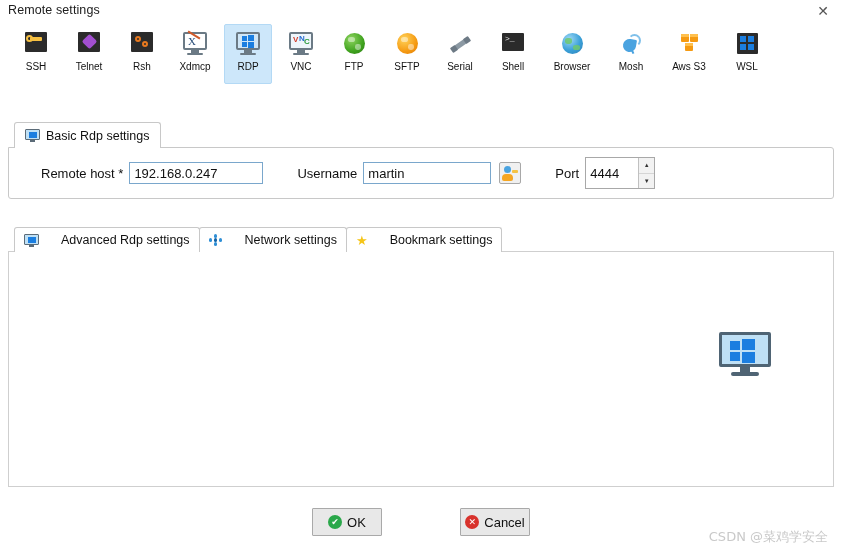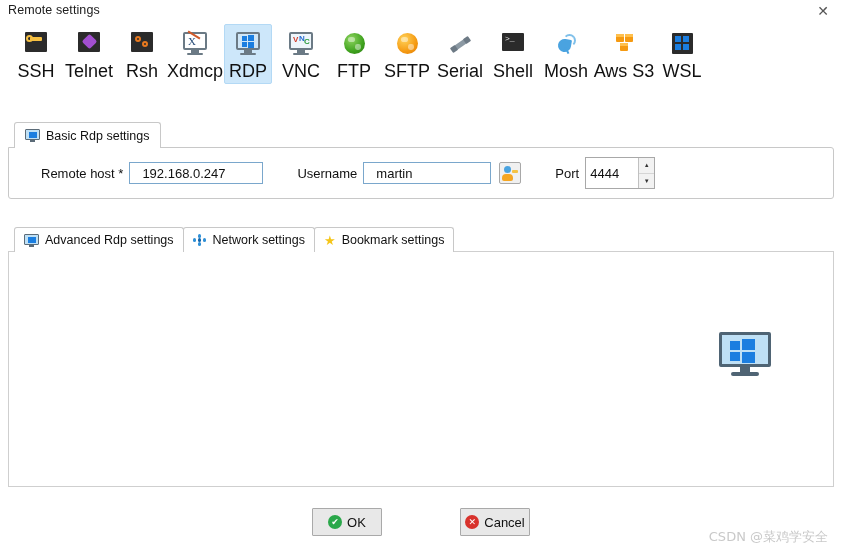--- a/index.html
+++ b/index.html
@@ -35,21 +35,21 @@
   }
   .tool{
     width:48px;height:60px;
     display:flex;flex-direction:column;align-items:center;justify-content:flex-start;
     padding-top:4px;box-sizing:border-box;
     cursor:pointer;border:1px solid transparent;border-radius:2px;
     margin-right:5px;
   }
   .tool.selected{background:#cde7fa;border:1px solid #b3d9f5;}
   .tool .glyph{width:28px;height:28px;position:relative;margin-bottom:4px;}
-  .tool .lbl{font-size:18px;color:#111;white-space:nowrap;}
+  .tool .lbl{font-size:10px;color:#111;white-space:nowrap;}
 
   
   .ic-dark{position:absolute;left:3px;top:3px;width:22px;height:20px;background:#2b2b2b;border-radius:1px;}
   .key-shape{position:absolute;left:8px;top:8px;width:12px;height:4px;background:#f6c042;border-radius:1px;}
   .key-shape:after{content:"";position:absolute;left:-4px;top:-2px;width:7px;height:7px;border:2px solid #f6c042;border-radius:50%;box-sizing:border-box;}
   .gem{position:absolute;left:9px;top:7px;width:11px;height:11px;background:#a24fd0;transform:rotate(45deg);border-radius:2px;}
   .gear{position:absolute;width:6px;height:6px;border:2px solid #e8791f;border-radius:50%;box-sizing:border-box;}
   .monitor{position:absolute;left:2px;top:3px;width:24px;height:18px;border:2px solid #6b7a85;border-radius:2px;box-sizing:border-box;background:#cfe6f7;}
   .monitor-stand{position:absolute;left:10px;top:21px;width:8px;height:3px;background:#6b7a85;}
   .monitor-base{position:absolute;left:6px;top:24px;width:16px;height:2px;background:#6b7a85;border-radius:1px;}
@@ -93,21 +93,21 @@
   .basic-panel{
     position:absolute;left:8px;top:147px;width:826px;height:52px;
     background:#ffffff;border:1px solid #c8c8c8;border-radius:0 3px 3px 3px;
     box-sizing:border-box;
   }
   .row{position:absolute;left:0;top:0;width:100%;height:100%;display:flex;align-items:center;}
   .fld-label{font-size:13px;color:#111;}
   .txt{
     border:1px solid #7aa7cc;background:#fff;
     font-family:"Liberation Sans", sans-serif;font-size:13px;color:#111;
-    padding:2px 12px;box-sizing:border-box;height:22px;outline:none;
+    padding:2px 4px;box-sizing:border-box;height:22px;outline:none;
   }
   .usr-btn{
     width:22px;height:22px;border:1px solid #a8a8a8;background:#f0f0f0;
     border-radius:2px;cursor:pointer;position:relative;box-sizing:border-box;
   }
   .usr-btn .head{position:absolute;left:4px;top:3px;width:7px;height:7px;border-radius:50%;background:#4aa3e0;}
   .usr-btn .body{position:absolute;left:2px;top:11px;width:11px;height:7px;border-radius:4px 4px 2px 2px;background:#f5a623;}
   .usr-btn .k{position:absolute;right:2px;top:7px;width:6px;height:3px;background:#f5c242;border-radius:1px;}
   .spin{
     display:flex;align-items:stretch;border:1px solid #a8a8a8;height:32px;box-sizing:border-box;background:#fff;
@@ -119,21 +119,21 @@
 
   
   .subtabs{
     position:absolute;left:14px;top:227px;display:flex;z-index:3;
   }
   .subtab{
     height:25px;background:#ffffff;border:1px solid #c8c8c8;border-bottom:none;
     display:flex;align-items:center;padding:0 9px;box-sizing:border-box;cursor:pointer;
     font-size:12.5px;color:#111;margin-right:-1px;border-radius:3px 3px 0 0;
   }
-  .subtab .txtl{margin-left:6px;}
+  .subtab .txtl{margin-left:22px;}
   .dots{position:relative;width:14px;height:12px;flex:0 0 auto;}
   .dots i{position:absolute;width:3.5px;height:3.5px;border-radius:50%;background:#2f8fd6;}
   .star{color:#f5c518;font-size:13px;line-height:1;font-family:"DejaVu Sans", sans-serif;}
 
   .content-panel{
     position:absolute;left:8px;top:251px;width:826px;height:236px;
     background:#ffffff;border:1px solid #cfcfcf;box-sizing:border-box;
   }
   .content-text{
     position:absolute;left:212px;top:99px;font-size:15px;color:#111;
@@ -269,20 +269,29 @@
 
   <div class="tool">
     <span class="glyph">
       <span class="term">
           <span class="prompt">&gt;_</span>
         </span>
     </span>
     <span class="lbl">Shell</span>
   </div>
 
+  <div class="tool" style="width:60px;">
+    <span class="glyph">
+      <span class="globe blue">
+        <span class="land" style="left:3px;top:5px;width:7px;height:6px;background:rgba(110,200,110,.85);"></span>
+        <span class="land" style="left:11px;top:12px;width:7px;height:5px;background:rgba(110,200,110,.85);"></span>
+      </span>
+    </span>
+    <span class="lbl">Browser</span>
+  </div>
 
   <div class="tool">
     <span class="glyph">
       <span class="dish">
           <span class="wave"></span>
           <span class="cone"></span>
           <span class="arm"></span>
         </span>
     </span>
     <span class="lbl">Mosh</span>

